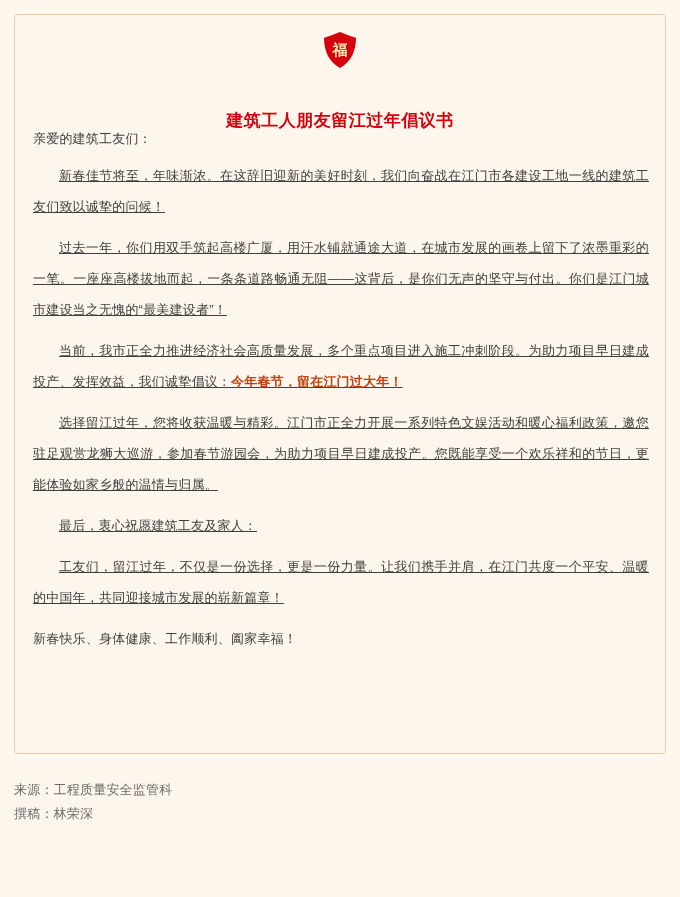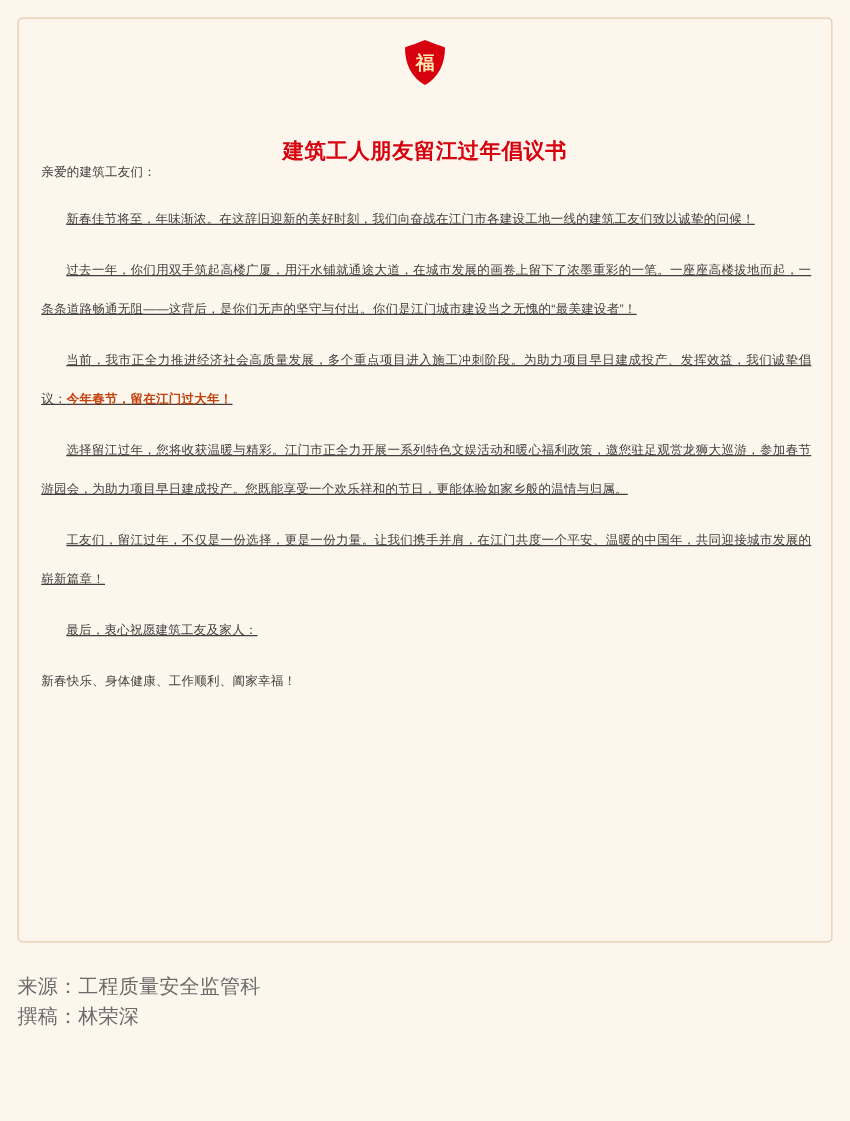--- a/index.html
+++ b/index.html
@@ -74,21 +74,21 @@
     font-family: "Liberation Sans", sans-serif;
     margin-top: 28px;
   }
   .body-text {
     position: absolute;
     left: 18px;
     top: 108px;
     width: 616px;
   }
   .para {
-    font-size: 10px;
+    font-size: 13px;
     line-height: 31px;
     color: #3f3f3f;
     margin: 0 0 10px 0;
     text-align: justify;
     letter-spacing: 0.2px;
   }
   .para.indent {
     text-indent: 2em;
     text-decoration: underline;
   }
@@ -99,21 +99,21 @@
     color: #c2410c;
     font-weight: bold;
   }
   .footer {
     position: absolute;
     left: 14px;
     top: 778px;
     width: 652px;
   }
   .footer-line {
-    font-size: 16px;
+    font-size: 13px;
     line-height: 24px;
     color: #6b6b6b;
     letter-spacing: 0.2px;
   }
 </style>
 </head>
 <body>
 
 <div class="page">
 
@@ -133,23 +133,23 @@
       <p class="para tight">亲爱的建筑工友们：</p>
 
       <p class="para indent">新春佳节将至，年味渐浓。在这辞旧迎新的美好时刻，我们向奋战在江门市各建设工地一线的建筑工友们致以诚挚的问候！</p>
 
       <p class="para indent">过去一年，你们用双手筑起高楼广厦，用汗水铺就通途大道，在城市发展的画卷上留下了浓墨重彩的一笔。一座座高楼拔地而起，一条条道路畅通无阻——这背后，是你们无声的坚守与付出。你们是江门城市建设当之无愧的“最美建设者”！</p>
 
       <p class="para indent"><span>当前，我市正全力推进经济社会高质量发展，多个重点项目进入施工冲刺阶段。为助力项目早日建成投产、发挥效益，我们诚挚倡议：</span><span class="hl">今年春节，留在江门过大年！</span></p>
 
       <p class="para indent">选择留江过年，您将收获温暖与精彩。江门市正全力开展一系列特色文娱活动和暖心福利政策，邀您驻足观赏龙狮大巡游，参加春节游园会，为助力项目早日建成投产。您既能享受一个欢乐祥和的节日，更能体验如家乡般的温情与归属。</p>
 
+      <p class="para indent">最后，衷心祝愿建筑工友及家人：</p>
+
       <p class="para indent">工友们，留江过年，不仅是一份选择，更是一份力量。让我们携手并肩，在江门共度一个平安、温暖的中国年，共同迎接城市发展的崭新篇章！</p>
-
-      <p class="para indent">最后，衷心祝愿建筑工友及家人：</p>
 
       <p class="para">新春快乐、身体健康、工作顺利、阖家幸福！</p>
 
     </div>
   </div>
 
   <div class="footer">
     <div class="footer-line">来源：工程质量安全监管科</div>
     <div class="footer-line">撰稿：林荣深</div>
   </div>

